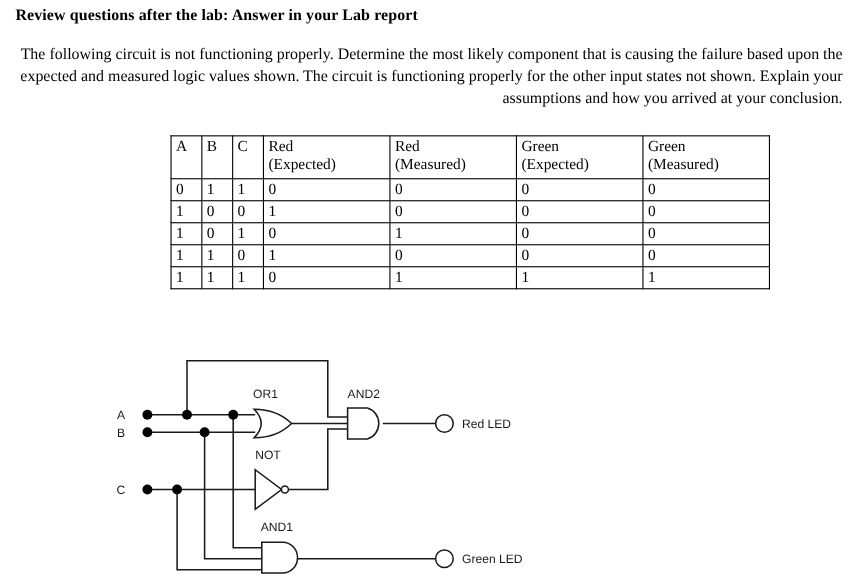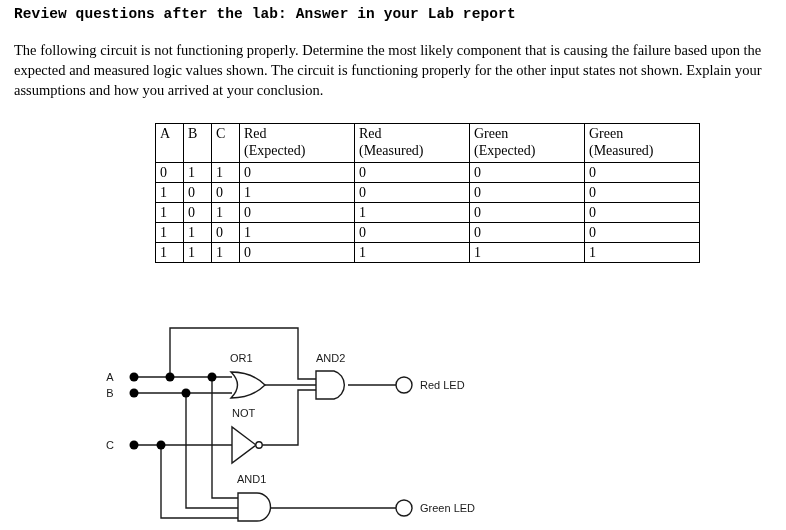--- a/index.html
+++ b/index.html
@@ -5,29 +5,29 @@
   html,body{margin:0;padding:0;}
   body{
     width:786px;height:530px;background:#ffffff;
     font-family:"Liberation Serif", serif;
     color:#000;overflow:hidden;position:relative;
   }
   #page{position:relative;width:786px;height:530px;}
 
   .heading{
     position:absolute;left:14px;top:6px;
-    font-family:Liberation Mono, monospace;
+    font-family:Liberation Serif, serif;
     font-weight:bold;font-size:14.5px;letter-spacing:.1px;
     white-space:nowrap;
     text-align:center;
   }
   .para{
     position:absolute;left:14px;top:40px;width:752px;
     font-family:"Liberation Serif", serif;
-    font-size:14.5px;line-height:20px;text-align:left;
+    font-size:14.5px;line-height:20px;text-align:right;
   }
 
   
   .tblwrap{position:absolute;left:155px;top:123px;}
   table.truth{
     border-collapse:collapse;
     font-family:"Liberation Serif", serif;
     font-size:14px;
     table-layout:fixed;
   }

